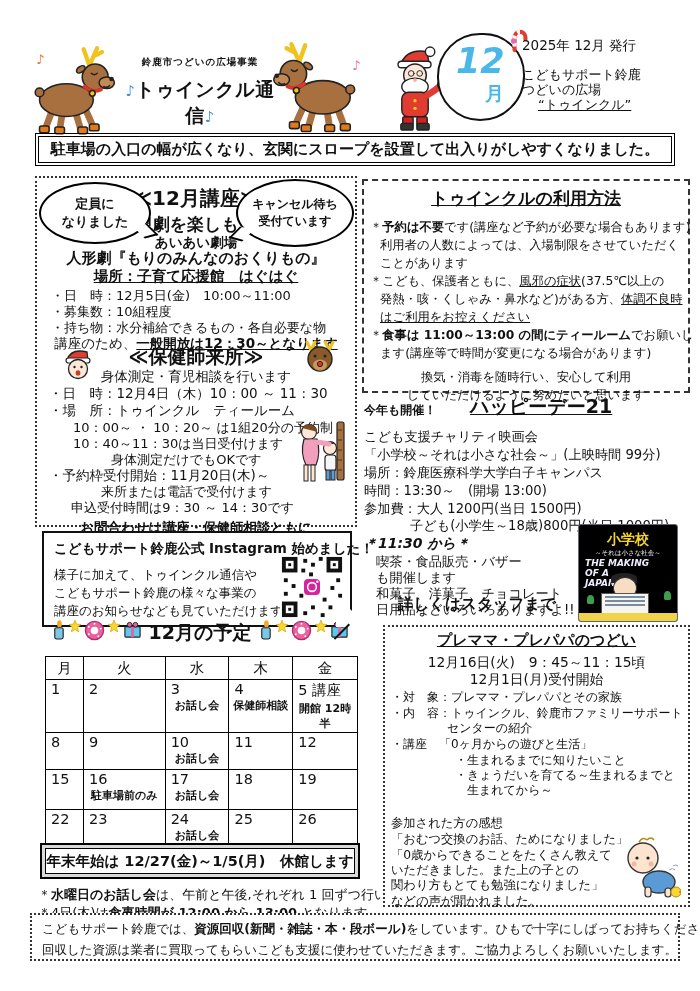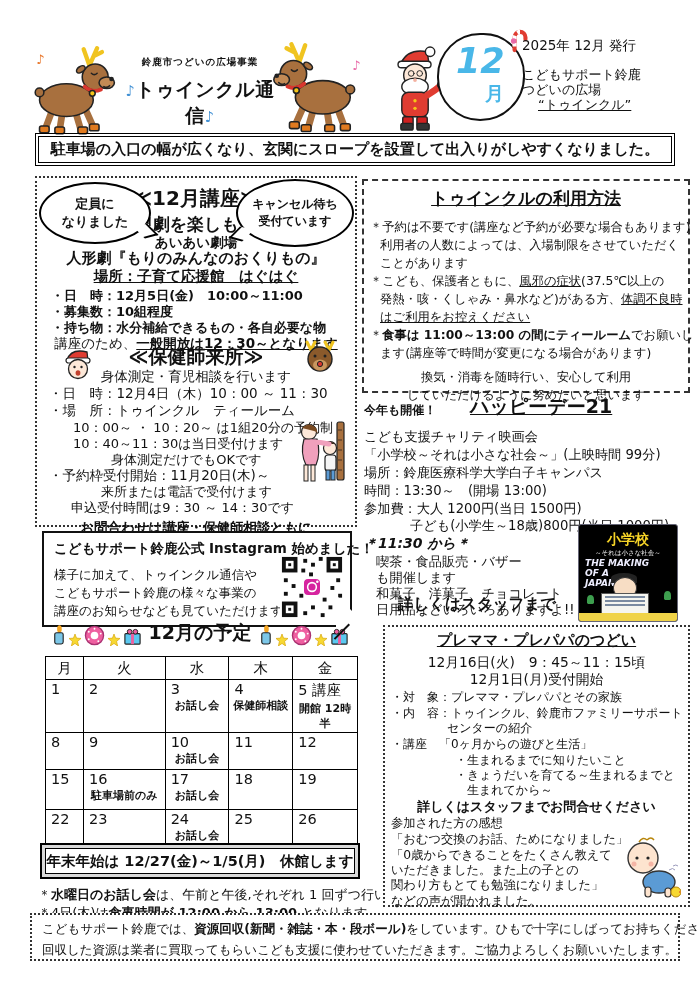--- a/index.html
+++ b/index.html
@@ -33,24 +33,24 @@
   .box-solid{border:2.5px solid #111;box-sizing:border-box;background:#fff;}
   
   .bubble{border:2px solid #000;border-radius:50%;background:#fff;display:flex;flex-direction:column;
           align-items:center;justify-content:center;font-weight:700;z-index:3;}
   .bubble:after{content:"";position:absolute;width:12px;height:12px;background:#fff;}
   .bub-l:after{right:-4px;bottom:4px;border-right:2px solid #000;border-bottom:2px solid #000;transform:rotate(-15deg) skewX(30deg);}
   .bub-r:after{left:-4px;bottom:4px;border-left:2px solid #000;border-bottom:2px solid #000;transform:rotate(15deg) skewX(-30deg);}
   
   .kz-head{font-size:20px;font-weight:800;}
   .kz-t{font-size:17px;font-weight:800;}
-  .sm13{font-size:13px;font-weight:bold;}
+  .sm13{font-size:13px;}
   .sm135{font-size:13.5px;}
   
-  .cal-deco{display:flex;align-items:flex-end;gap:3px;}
+  .cal-deco{display:flex;align-items:flex-start;gap:3px;}
   table.cal{border-collapse:collapse;width:313px;}
   table.cal td,table.cal th{border:1.5px solid #000;vertical-align:top;padding:1px 3px;}
   table.cal th{font-size:14.5px;font-weight:400;height:20px;vertical-align:middle;}
   .cd{font-size:14.5px;text-align:left;padding-left:2px;}
   .cn{font-size:11px;font-weight:700;text-align:center;margin-top:1px;}
   
   .nen-out{background:#d9d9d9;border:2px solid #000;padding:3px;box-sizing:border-box;}
   .nen-in{border:1.5px solid #000;background:#fff;height:100%;display:flex;align-items:center;
           justify-content:center;font-size:14.5px;font-weight:700;box-sizing:border-box;}
   
@@ -275,21 +275,21 @@
       <circle cx="33" cy="33" r="4.5" fill="none" stroke="#fff" stroke-width="1.6"></circle>
       <circle cx="38.5" cy="27.5" r="1.3" fill="#fff"></circle>
     </svg>
     <div class="fold"></div>
     <div class="fold-line"></div>
   </div>
 
   <div class="abs box-dash" style="left:362px;top:179px;width:328px;height:214px;padding:6px 6px;">
     <div class="c b ul" style="font-size:17px;">トゥインクルの利用方法</div>
     <div style="font-size:12.3px;line-height:18px;margin-top:8px;">
-      <div class="ln"><span>＊</span><span style="font-weight: 400;">予約は不要</span><span>です(講座など予約が必要な場合もあります)</span></div>
+      <div class="ln"><span>＊</span><span style="font-weight: 700;">予約は不要</span><span>です(講座など予約が必要な場合もあります)</span></div>
       <div class="ln" style="padding-left:10px;">利用者の人数によっては、入場制限をさせていただく</div>
       <div class="ln" style="padding-left:10px;">ことがあります</div>
       <div class="ln"><span>＊こども、保護者ともに、</span><span style="text-decoration: underline;">風邪の症状</span><span>(37.5℃以上の</span></div>
       <div class="ln" style="padding-left:10px;"><span>発熱・咳・くしゃみ・鼻水など)がある方、</span><span style="text-decoration: underline;">体調不良時</span></div>
       <div class="ln" style="padding-left:10px;"><span style="text-decoration: underline;">はご利用をお控えください</span></div>
       <div class="ln"><span>＊</span><span style="font-weight: 700;">食事は 11:00～13:00 の間にティールーム</span><span>でお願いし</span></div>
       <div class="ln" style="padding-left:10px;">ます(講座等で時間が変更になる場合があります)</div>
       <div class="c" style="margin-top:6px;">換気・消毒を随時行い、安心して利用</div>
       <div class="c">していただけるように努めたいと思います</div>
     </div>
@@ -491,21 +491,20 @@
     <div class="abs c b ul" style="left:0;right:0;top:4px;font-size:15px;">プレママ・プレパパのつどい</div>
     <div class="abs c ln" style="left:0;right:0;top:27px;font-size:13.8px;">12月16日(火)　9：45～11：15頃</div>
     <div class="abs c ln" style="left:0;right:0;top:44px;font-size:13.8px;">12月1日(月)受付開始</div>
     <div class="abs ln" style="left:6px;top:62px;font-size:12px;">・対　象：プレママ・プレパパとその家族</div>
     <div class="abs ln" style="left:6px;top:78px;font-size:12px;">・内　容：トゥインクル、鈴鹿市ファミリーサポート</div>
     <div class="abs ln" style="left:62px;top:93px;font-size:12px;">センターの紹介</div>
     <div class="abs ln" style="left:6px;top:109px;font-size:12px;">・講座　「0ヶ月からの遊びと生活」</div>
     <div class="abs ln" style="left:70px;top:125px;font-size:12px;">・生まれるまでに知りたいこと</div>
     <div class="abs ln" style="left:70px;top:140px;font-size:12px;">・きょうだいを育てる～生まれるまでと</div>
     <div class="abs ln" style="left:82px;top:155px;font-size:12px;">生まれてから～</div>
-    <div class="abs c b ln" style="left:0;right:0;top:171px;font-size:13px;">詳しくはスタッフまでお問合せください</div>
     <div class="abs ln" style="left:6px;top:188px;font-size:12.3px;">参加された方の感想</div>
     <div class="abs ln" style="left:6px;top:204px;font-size:12.3px;">「おむつ交換のお話、ためになりました」</div>
     <div class="abs ln" style="left:6px;top:220px;font-size:12.3px;">「0歳からできることをたくさん教えて</div>
     <div class="abs ln" style="left:6px;top:235px;font-size:12.3px;">いただきました。また上の子との</div>
     <div class="abs ln" style="left:6px;top:250px;font-size:12.3px;">関わり方もとても勉強になりました」</div>
     <div class="abs ln" style="left:6px;top:266px;font-size:12.3px;">などの声が聞かれました。</div>
     <svg viewBox="0 0 62 68" width="62" height="68" class="abs" style="left:234px;top:205px;">
       <path d="M20,10 q4,-6 8,-2 M28,8 q4,-4 7,0" stroke="#b8860b" stroke-width="1.5" fill="none"></path>
       <circle cx="24" cy="26" r="15" fill="#fde4cf" stroke="#333" stroke-width="1.4"></circle>
       <circle cx="18" cy="26" r="1.6" fill="#222"></circle>

